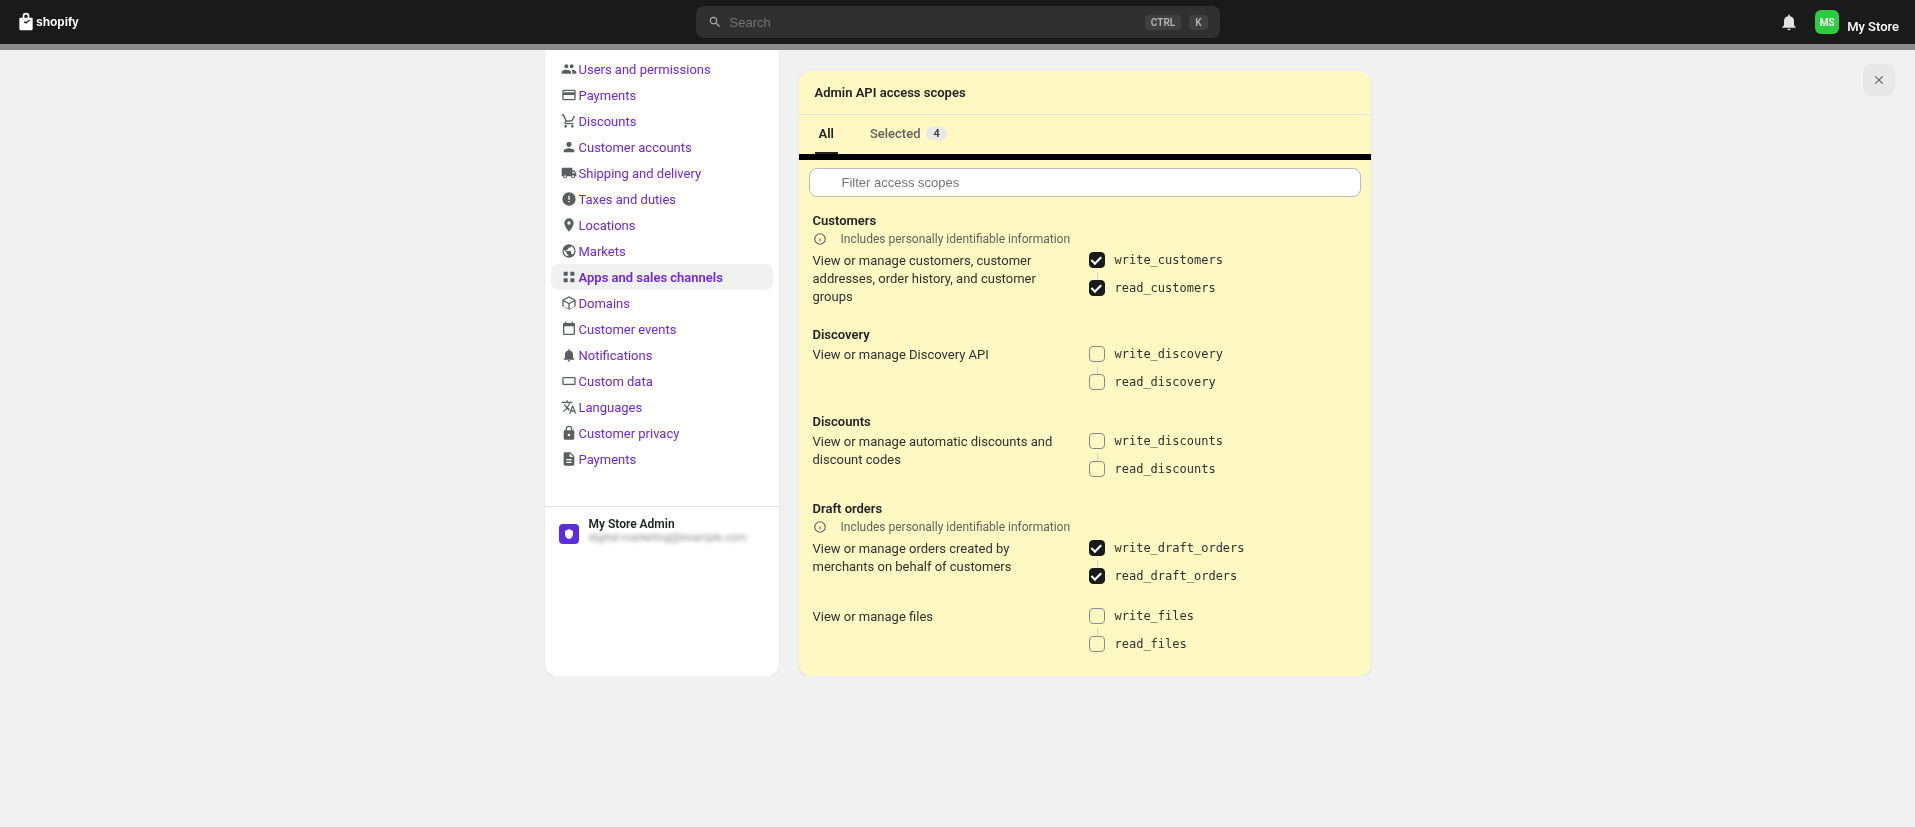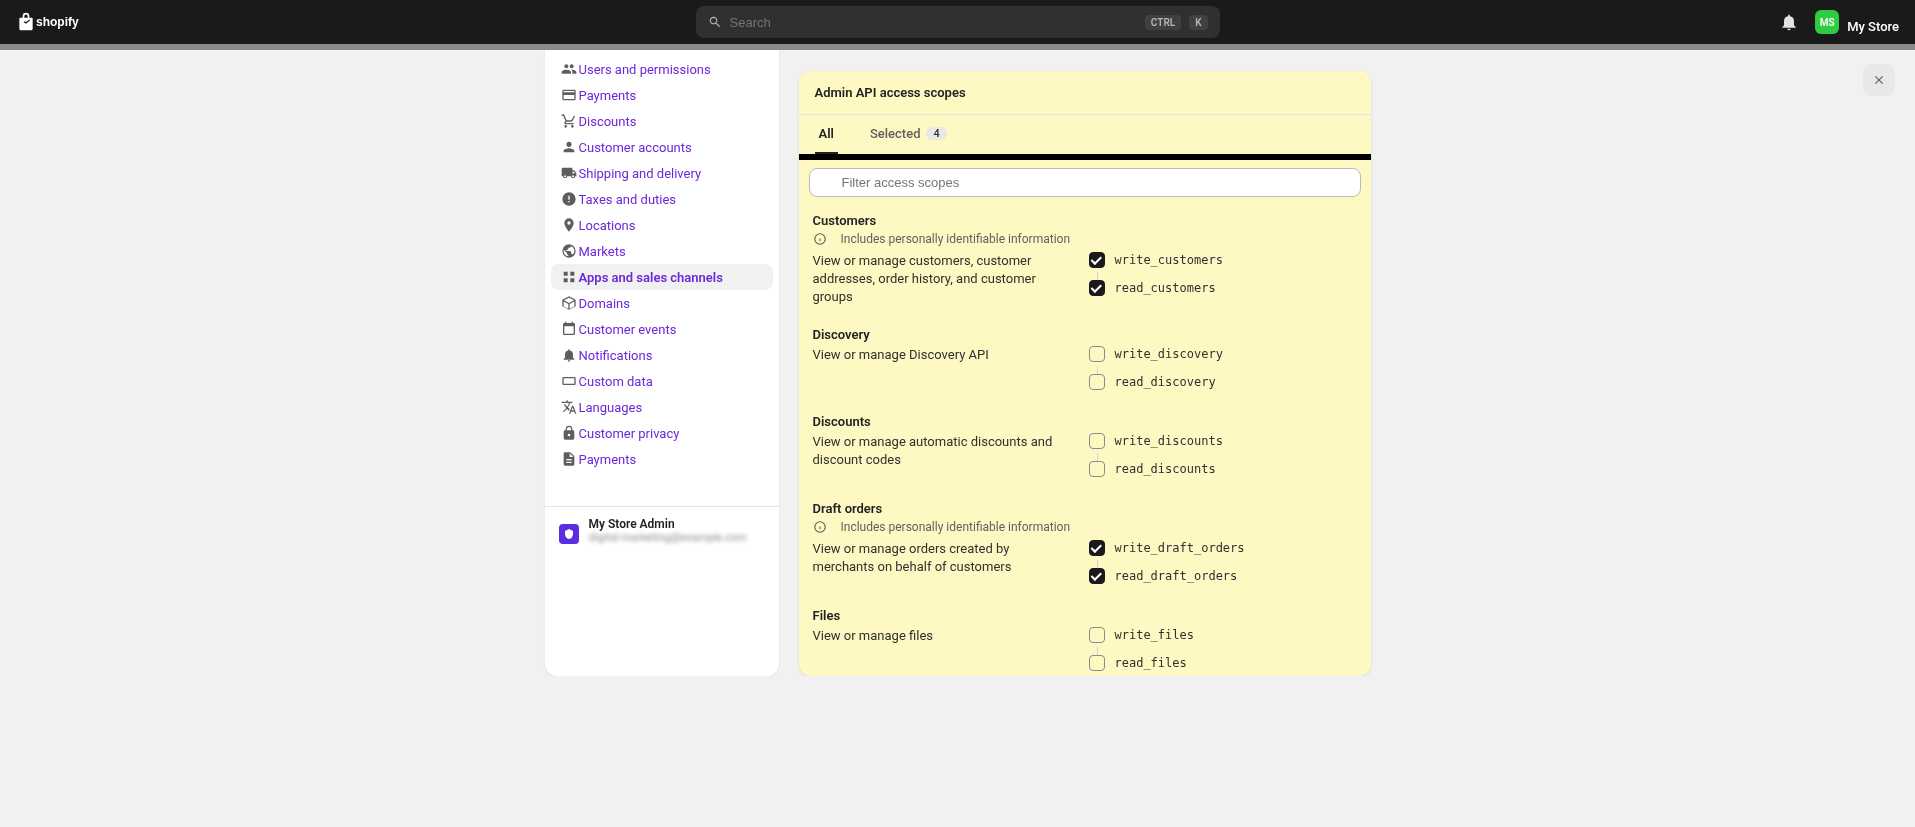--- a/index.html
+++ b/index.html
@@ -306,21 +306,20 @@
       </div>
       <div class="scope-check-connector"></div>
       <div class="scope-check">
         <div class="checkbox checked"></div>
         <span class="scope-label">read_draft_orders</span>
       </div>
     </div>
   </div>
         </div>
         <div class="scope-group">
-          <div class="scope-title">Files</div>
           <div class="scope-body">
     <div class="scope-desc">View or manage files</div>
     <div class="scope-checks">
       <div class="scope-check">
         <div class="checkbox "></div>
         <span class="scope-label">write_files</span>
       </div>
       <div class="scope-check-connector"></div>
       <div class="scope-check">
         <div class="checkbox "></div>

